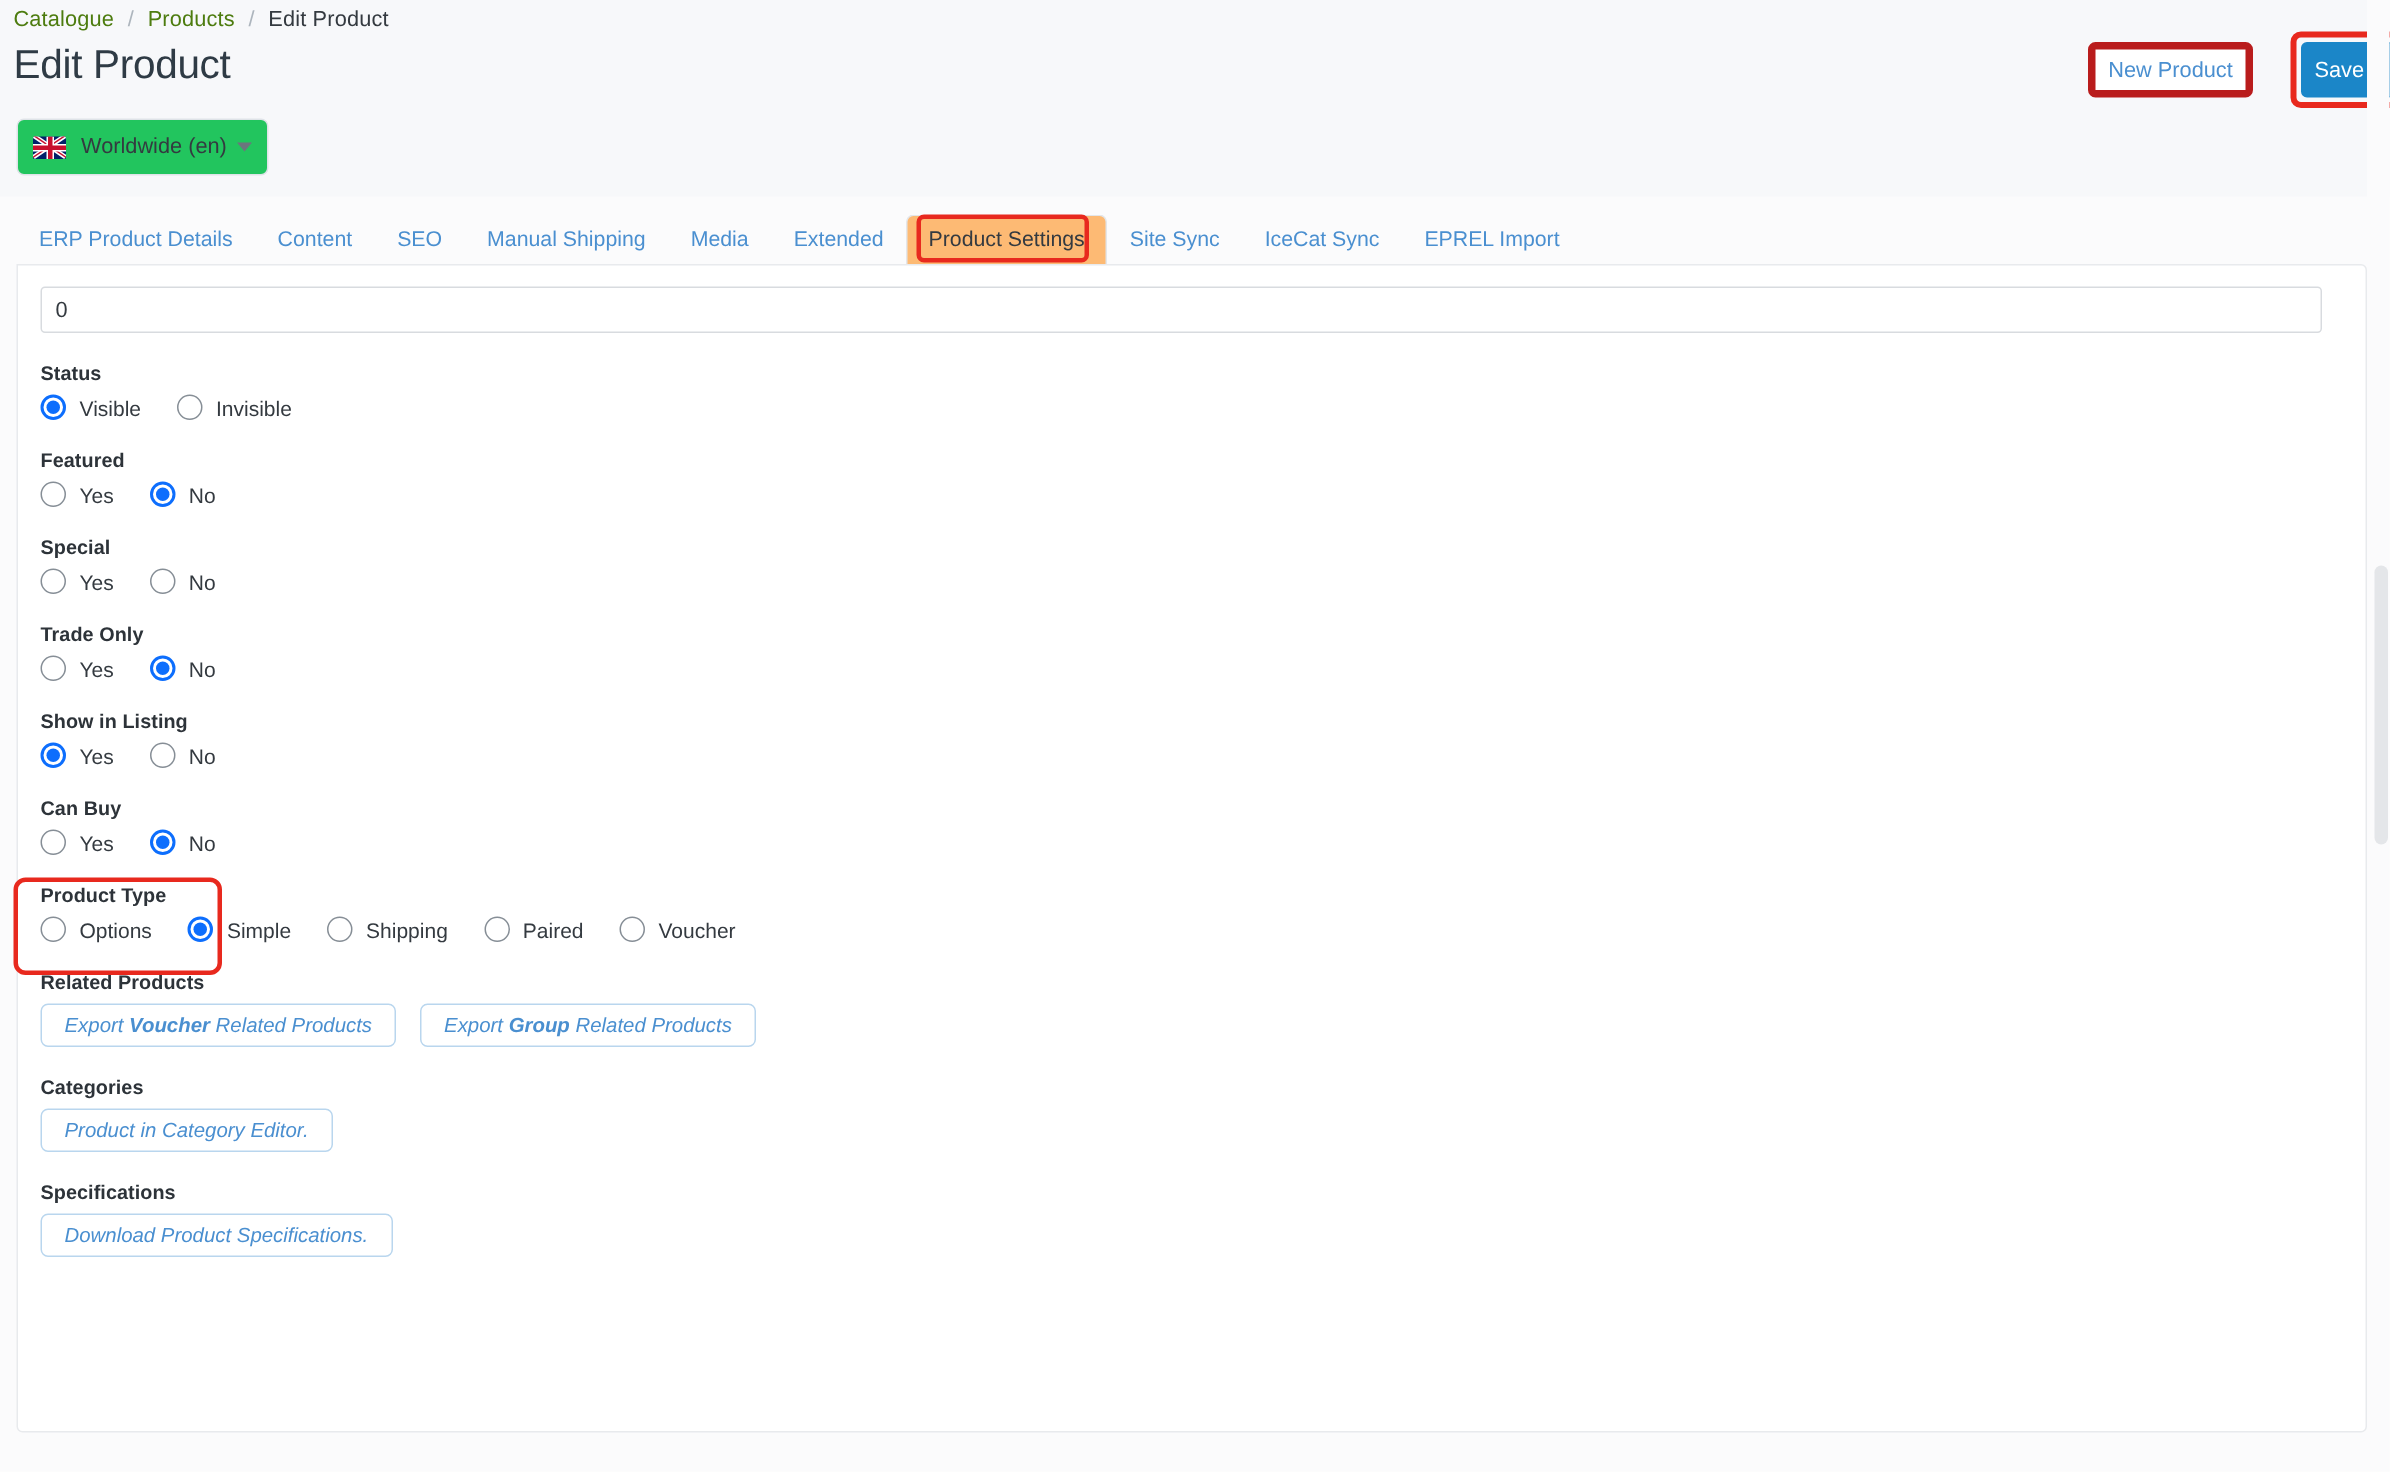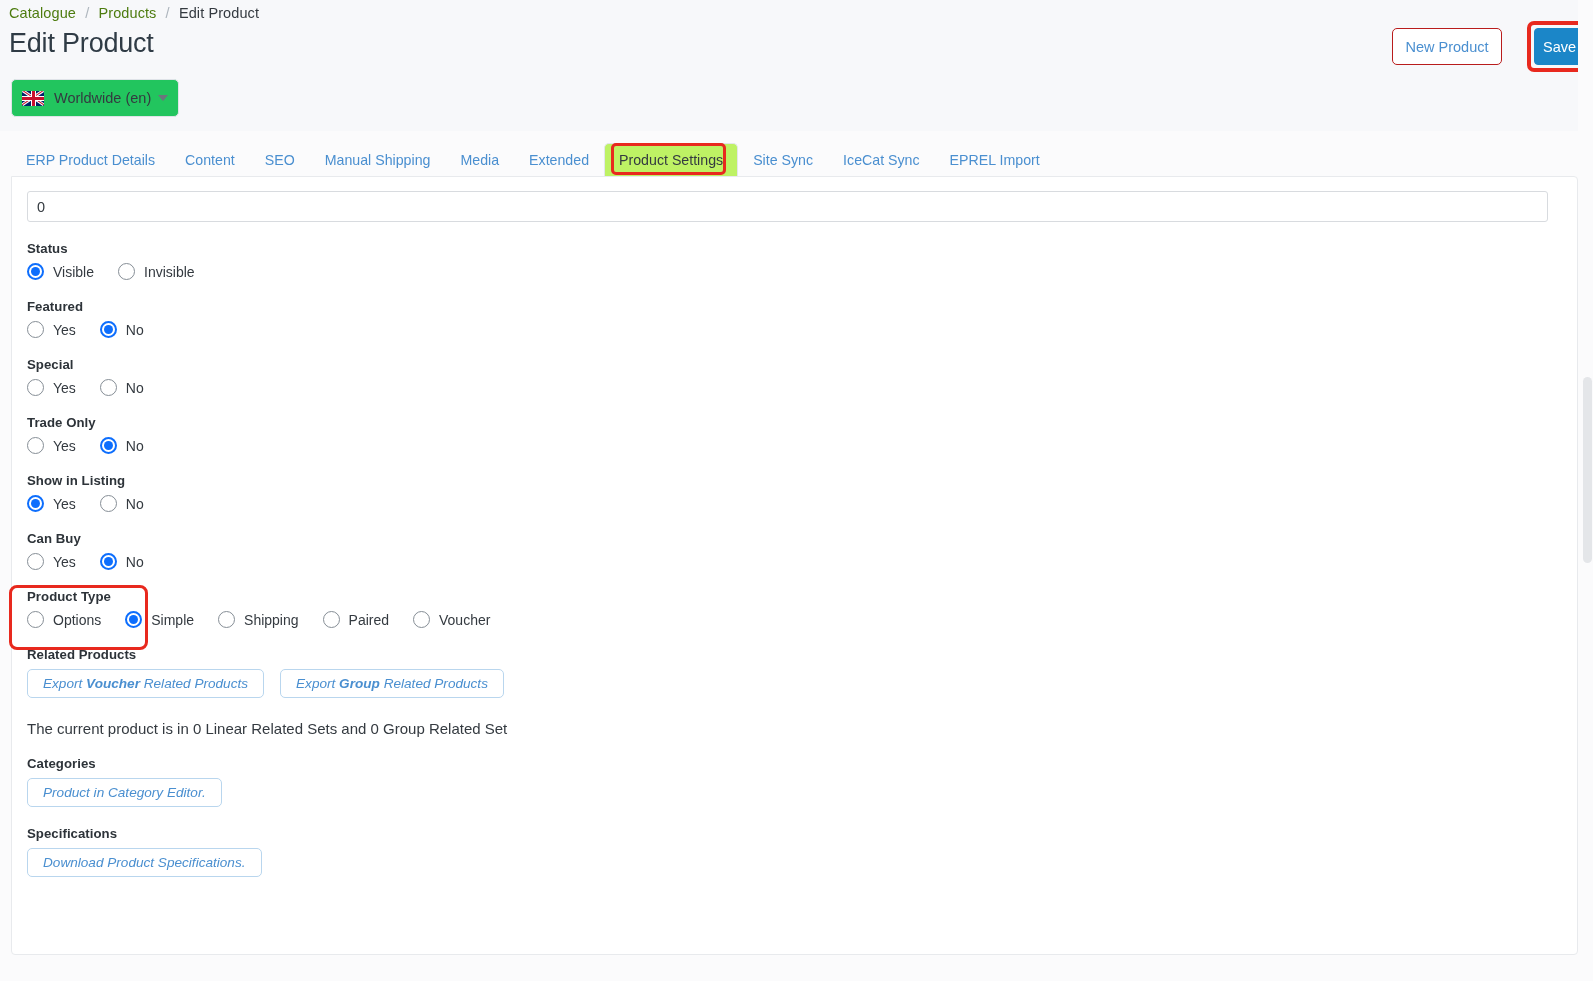--- a/index.html
+++ b/index.html
@@ -85,21 +85,21 @@
     border-left: 5px solid transparent;
     border-right: 5px solid transparent;
     border-top: 6px solid #6c757d;
   }
 
   .btn-new-product {
     position: absolute;
     right: 91px; top: 28px;
     width: 110px; height: 37px;
     background: #ffffff;
-    border: 1px solid #b91c1c;
+    border: 5px solid #b91c1c;
     border-radius: 5px;
     color: #4a8fd0;
     font-size: 14.5px;
     font-family: "Liberation Sans", sans-serif;
     cursor: pointer;
     display: flex; align-items: center; justify-content: center;
     white-space: nowrap;
   }
   .btn-save {
     position: absolute;
@@ -140,21 +140,21 @@
     cursor: pointer;
     white-space: nowrap;
     border: 1px solid transparent;
     border-bottom: none;
     border-radius: 5px 5px 0 0;
     position: relative;
     top: 1px;
   }
   .tab.active {
     color: #343a40;
-    background: #bef264;
+    background: #fdba74;
     border-color: #e3e6ea #e3e6ea #ffffff;
   }
   .hl-tab {
     position: absolute;
     left: 611px; top: 143px;
     width: 115px; height: 32px;
     border: 3px solid #e8291e;
     border-radius: 5px;
     pointer-events: none;
     z-index: 5;
@@ -453,21 +453,20 @@
             <span class="sp">Export </span>
               <b>Voucher</b>
               <span class="sp"> Related Products</span>
           </button>
           <button class="btn-outline">
             <span class="sp">Export </span>
               <b>Group</b>
               <span class="sp"> Related Products</span>
           </button>
         </div>
-        <div class="info-text">The current product is in 0 Linear Related Sets and 0 Group Related Set</div>
       </div>
 
       <div class="group">
         <div class="field-label">Categories</div>
         <button class="btn-outline">Product in Category Editor.</button>
       </div>
 
       <div class="group">
         <div class="field-label">Specifications</div>
         <button class="btn-outline">Download Product Specifications.</button>

